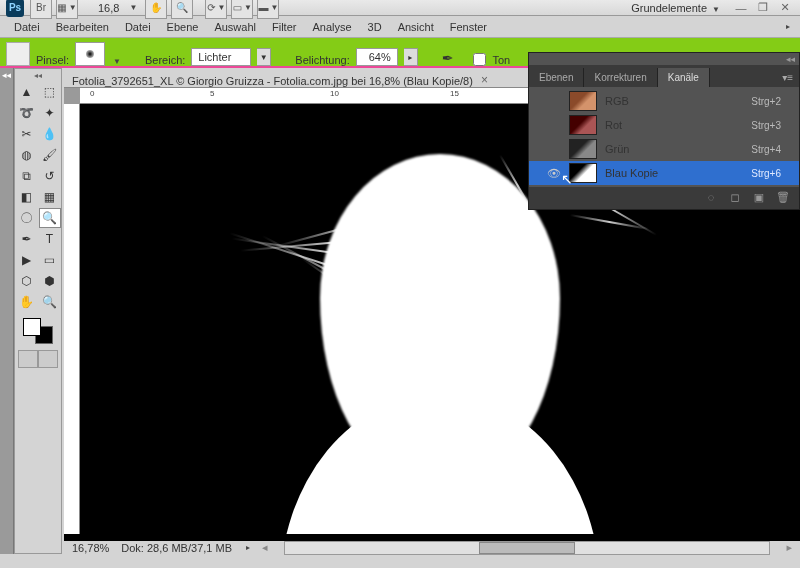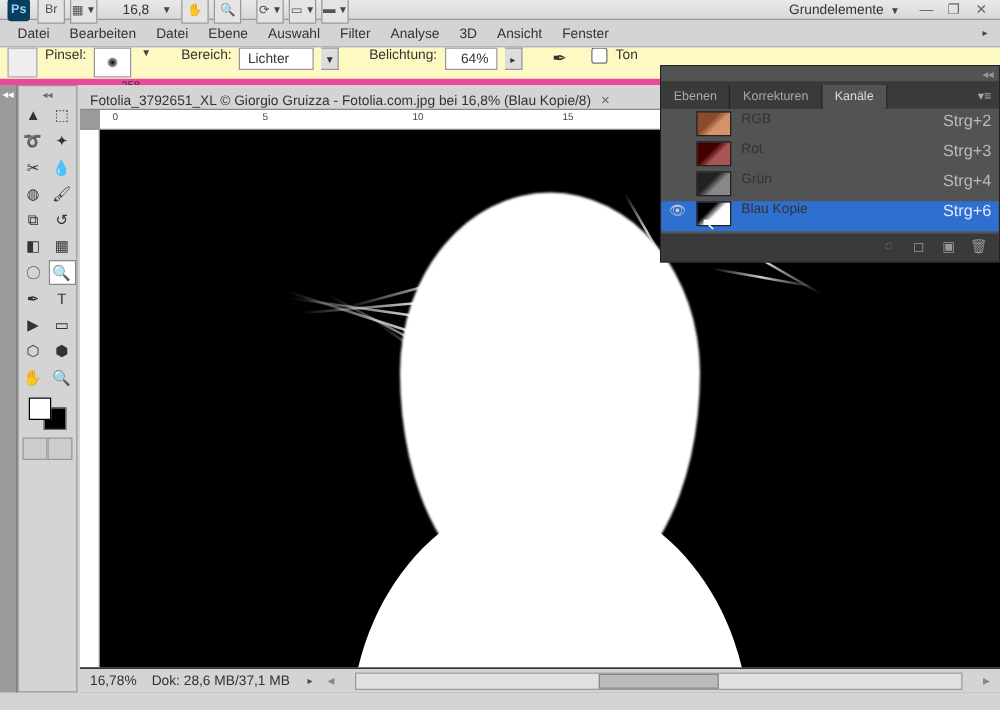--- a/index.html
+++ b/index.html
@@ -9,21 +9,21 @@
 .tb-icon{width:22px;height:22px;border:1px solid #999;background:#e4e4e4;margin-right:4px;display:flex;align-items:center;justify-content:center;font-size:10px;color:#555}
 .tb-sep{width:8px}
 .zoom-val{margin:0 8px}
 .dd-arrow{font-size:8px;margin-left:2px;color:#444}
 .spacer{flex:1}
 .workspace-sel{padding:2px 8px;color:#222}
 .win-btn{width:18px;height:16px;margin-left:4px;display:flex;align-items:center;justify-content:center;color:#666;font-size:11px}
 .menubar{height:22px;background:#d4d4d4;display:flex;align-items:center;padding:0 6px;border-bottom:1px solid #aaa}
 .menu-item{padding:3px 8px;cursor:default}
 .menubar .dd-arrow{margin-left:auto;margin-right:4px}
-.optbar{height:30px;background:#fef9c3;display:flex;align-items:flex-start;padding:0 6px;border-bottom:5px solid #ec4899;gap:6px}
+.optbar{height:30px;background:#84cc16;display:flex;align-items:flex-end;padding:0 6px;border-bottom:2px solid #ec4899;gap:6px}
 .opt-icon{width:24px;height:24px;border:1px solid #aaa;background:#eee}
 .opt-label{color:#333}
 .opt-field{background:#fff;border:1px solid #999;padding:1px 6px;height:18px;display:flex;align-items:center;min-width:60px}
 .opt-small{width:42px;min-width:42px;justify-content:flex-end}
 .opt-arrow{width:14px;height:18px;border:1px solid #999;background:#ddd;display:flex;align-items:center;justify-content:center;font-size:8px;border-left:none}
 .brush-prev{width:30px;height:24px;border:1px solid #999;background:#fff;display:flex;flex-direction:column;align-items:center;justify-content:center;position:relative}
 .brush-dot{width:8px;height:8px;background:radial-gradient(#000,transparent);border-radius:50%}
 .brush-num{font-size:9px;position:absolute;bottom:-12px;right:-8px}
 .main{display:flex;height:calc(568px - 82px);position:relative}
 .tab-strip{position:absolute;left:0;top:0;width:14px;height:100%;background:#9a9a9a;border-right:1px solid #777}
@@ -42,40 +42,40 @@
 .doc-x{margin-left:8px;font-size:12px;color:#666}
 .ruler-h{height:16px;background:#fff;border-bottom:1px solid #888;position:relative;overflow:hidden;margin-left:16px}
 .ruler-h span{position:absolute;font-size:8px;color:#444;top:1px}
 .canvas-wrap{flex:1;display:flex;overflow:hidden}
 .ruler-v{width:16px;background:#fff;border-right:1px solid #888}
 .canvas{flex:1;background:#000;position:relative;overflow:hidden}
 .silhouette{position:absolute;left:50%;top:10px;transform:translateX(-50%);width:380px;height:500px}
 .head{position:absolute;left:50%;top:40px;transform:translateX(-50%);width:240px;height:320px;background:#fff;border-radius:50% 50% 40% 40% / 45% 45% 55% 55%;filter:blur(1px)}
 .body{position:absolute;left:50%;top:280px;transform:translateX(-50%);width:320px;height:260px;background:#fff;border-radius:60% 60% 0 0 / 90% 90% 0 0}
 .strand{position:absolute;background:linear-gradient(90deg,transparent,#fff,transparent);height:2px;transform-origin:right center;opacity:0.8}
-.statusbar{height:20px;background:#d4d4d4;border-top:1px solid #000000;display:flex;align-items:center;padding:0 8px;gap:12px;font-size:10px}
+.statusbar{height:20px;background:#d4d4d4;border-top:7px solid #000000;display:flex;align-items:center;padding:0 8px;gap:12px;font-size:10px}
 .hscroll{flex:1;height:14px;background:#e0e0e0;border:1px solid #999;position:relative;margin:0 4px}
 .hscroll-thumb{position:absolute;left:40%;width:20%;height:100%;background:#bbb;border:1px solid #888}
 .panels{position:absolute;right:0;top:52px;width:272px;background:#535353;border:1px solid #222;z-index:10}
 .panel-head{height:12px;background:#535353;display:flex;justify-content:flex-end;align-items:center;padding:0 4px}
 .panel-tabs{height:22px;background:#3a3a3a;display:flex;align-items:flex-end}
 .ptab{padding:4px 10px;color:#aaa;font-size:10px;background:#3a3a3a;border-right:1px solid #222}
 .ptab.active{background:#535353;color:#ddd}
 .panel-menu{margin-left:auto;padding:4px 6px;color:#aaa;font-size:10px}
 .chan-list{background:#535353;padding:2px 0}
-.chan{height:24px;display:flex;align-items:flex-start;padding:0 6px;gap:8px;color:#ddd;font-size:10px}
+.chan{height:24px;display:flex;align-items:center;padding:0 18px;gap:8px;color:#ddd;font-size:10px}
 .chan.sel{background:#2f6fcf;color:#fff}
 .eye{width:14px;height:14px;display:flex;align-items:center;justify-content:center;color:#ccc;font-size:11px}
 .thumb{width:28px;height:20px;border:1px solid #222;background:#111;position:relative;overflow:hidden}
 .thumb.rgb{background:linear-gradient(135deg,#8b4a2a 40%,#d4936b 60%)}
 .thumb.r{background:linear-gradient(135deg,#400 40%,#a55 60%)}
 .thumb.g{background:linear-gradient(135deg,#222 40%,#888 60%)}
 .thumb.b{background:linear-gradient(135deg,#000 35%,#fff 55%)}
 .chan-name{flex:1}
-.chan-key{font-size:13px;color:#bbb}
+.chan-key{font-size:10px;color:#bbb}
 .chan.sel .chan-key{color:#dfe9ff}
 .panel-foot{height:22px;background:#3a3a3a;display:flex;justify-content:flex-end;align-items:center;gap:8px;padding:0 8px}
 .pf-icon{width:16px;height:14px;color:#999;font-size:11px;text-align:center}
 .cursor-ptr{position:absolute;left:32px;top:118px;font-size:14px;color:#fff;z-index:20;pointer-events:none}
 </style>
 </head>
 <body>
 
 <div class="titlebar">
   <div class="ps-icon">Ps</div>

